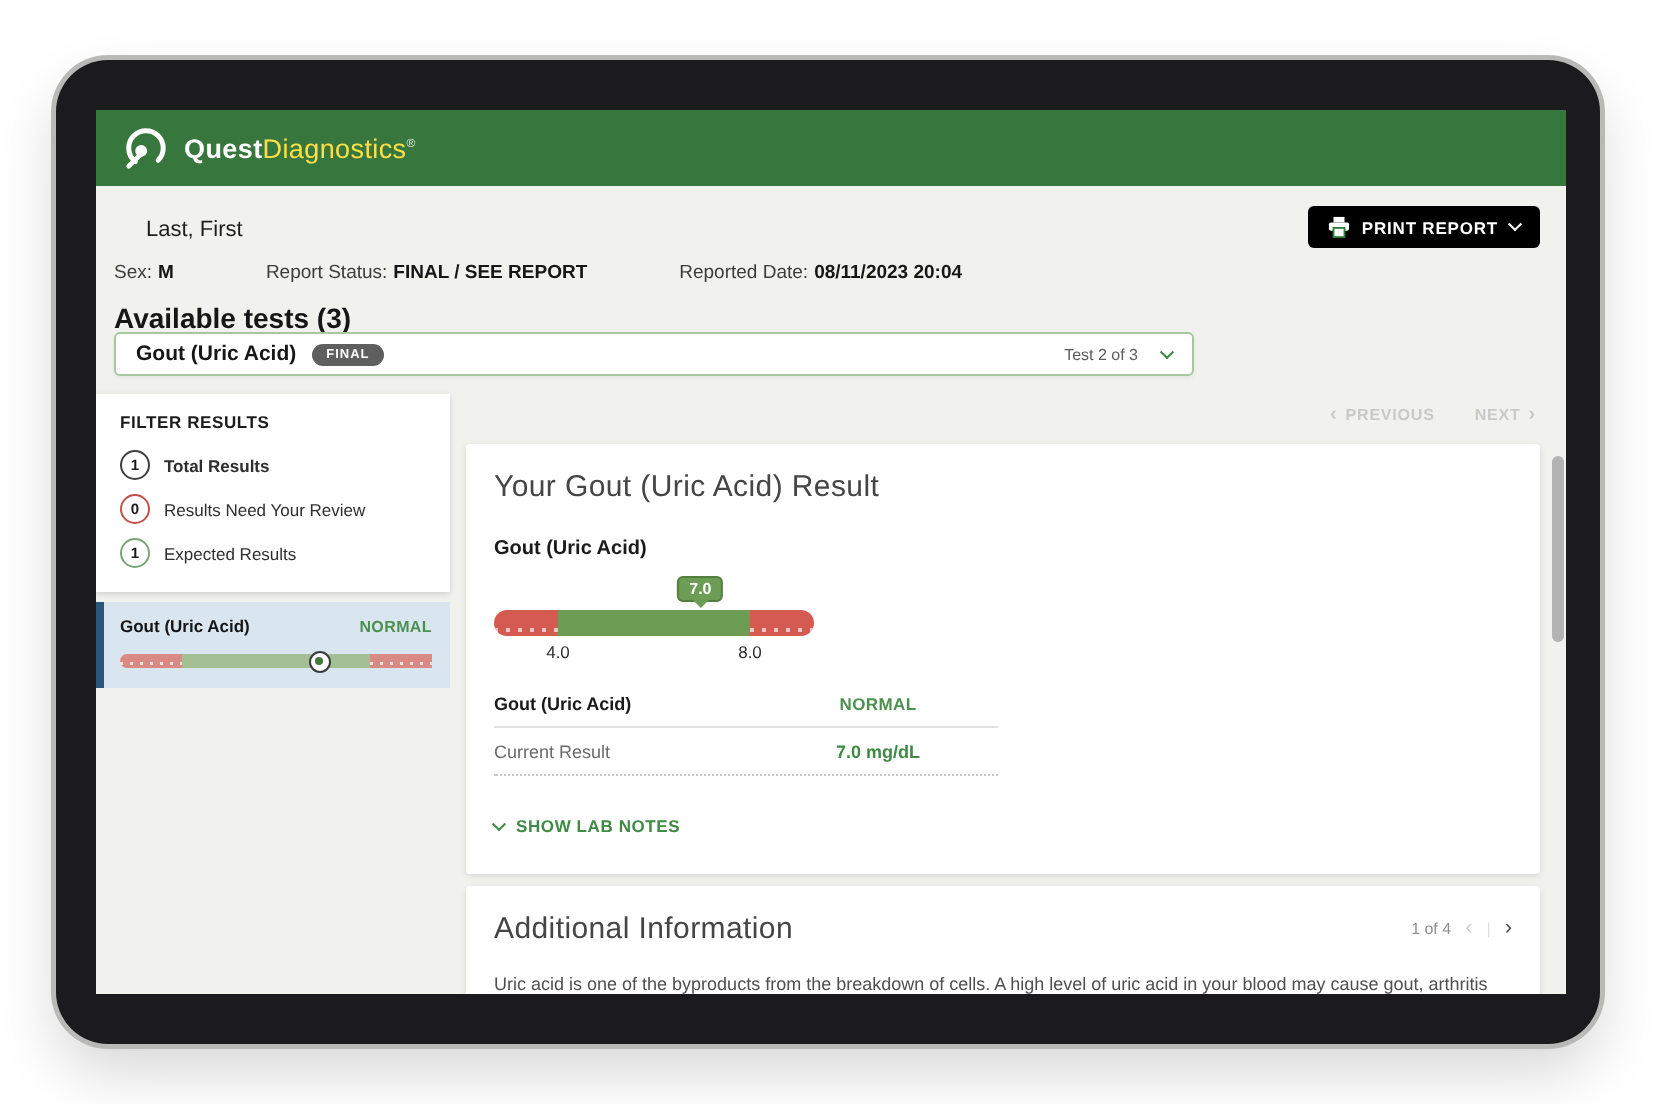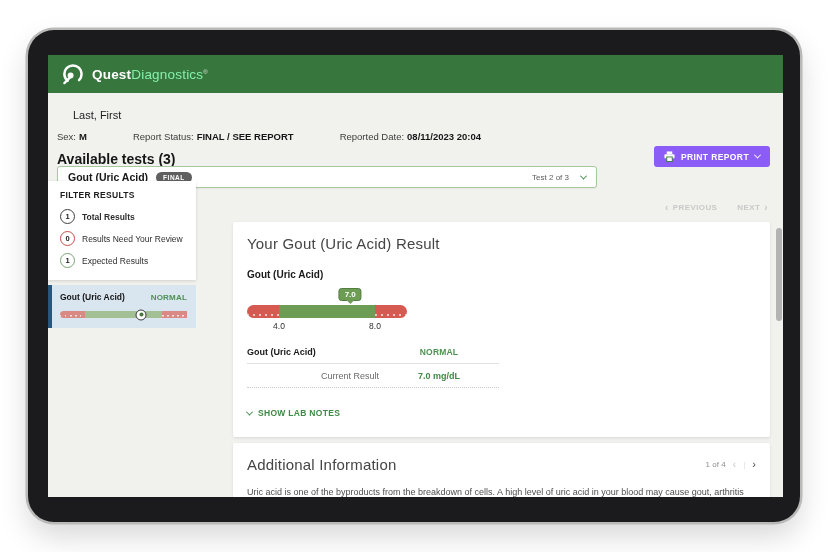--- a/index.html
+++ b/index.html
@@ -15,33 +15,33 @@
 
   .screen { position: absolute; left: 20px; top: 25px; width: 735px; height: 442px;
     background: #f1f1ee; overflow: hidden; }
 
   
   .app-header { position: absolute; left: 0; top: 0; right: 0; height: 38px;
     background: #37763c; display: flex; align-items: center; padding-left: 13px; }
   .brand { display: flex; align-items: center; gap: 8px; }
   .brand-text { color: #fff; font-size: 13.5px; letter-spacing: .2px; }
   .brand-text .b { font-weight: bold; }
-  .brand-text .l { font-weight: normal; color: #86efac; }
+  .brand-text .l { font-weight: normal; color: #fde047; }
   .brand-text sup { font-size: 6px; color: #dfeadf; }
 
   
   .patient-name { position: absolute; left: 9px; top: 54px; font-size: 11px; font-weight: normal; color: #1d1d1d; margin-left: 16px; }
   .patient-meta { position: absolute; left: 9px; top: 76px; display: flex; gap: 46px;
     font-size: 9.5px; color: #3c3c3c; }
   .patient-meta b { color: #161616; margin-left: 3px; }
 
   .print-btn { position: absolute; right: 13px; top: 48px; height: 21px;
-    background: #8b5cf6; border: none; border-radius: 3px; color: #fff;
+    background: #000000; border: none; border-radius: 3px; color: #fff;
     font-family: inherit; font-size: 8.5px; font-weight: bold; letter-spacing: .4px;
-    display: flex; align-items: center; gap: 6px; padding: 0 10px; cursor: pointer; margin-top: 43px; }
+    display: flex; align-items: center; gap: 6px; padding: 0 10px; cursor: pointer; }
 
   .avail-label { position: absolute; left: 9px; top: 96px; font-size: 14px; font-weight: bold; color: #161616; }
 
   .test-select { position: absolute; left: 9px; top: 111px; width: 540px; height: 22px;
     background: #fff; border: 1px solid #a7c79f; border-radius: 3px;
     display: flex; align-items: center; justify-content: space-between;
     padding: 0 10px; cursor: pointer; box-shadow: 0 1px 2px rgba(0,0,0,.05); }
   .ts-left { display: flex; align-items: center; gap: 8px; }
   .ts-name { font-size: 10.5px; font-weight: bold; color: #161616; }
   .final-badge { background: #5f5f5f; color: #fff; font-size: 6.5px; font-weight: bold;
@@ -50,21 +50,21 @@
   .ts-pos { font-size: 8px; color: #5c5c5c; }
 
   
   .chev { display: inline-block; width: 5px; height: 5px;
     border-right: 1.6px solid currentColor; border-bottom: 1.6px solid currentColor;
     transform: rotate(45deg) translate(-1px,-1px); }
   .chev.white { color: #fff; }
   .chev.green { color: #3f8a44; }
 
   
-  .sidebar { position: absolute; left: 0; top: 126px; width: 148px; }
+  .sidebar { position: absolute; left: 0; top: 142px; width: 177px; }
   .filter-panel { background: #fff; padding: 9px 10px 5px 12px; box-shadow: 0 1px 3px rgba(0,0,0,.14); }
   .fp-title { font-size: 8.5px; font-weight: bold; color: #1c1c1c; letter-spacing: .3px; margin-bottom: 9px; }
   .fp-item { display: flex; align-items: center; gap: 7px; margin-bottom: 7px; cursor: pointer; }
   .fp-circle { width: 15px; height: 15px; border-radius: 50%; border: 1.5px solid #3f3f3f;
     display: inline-flex; align-items: center; justify-content: center;
     font-size: 7.5px; font-weight: bold; color: #1c1c1c; flex: none; background: #fff; }
   .fp-circle.c-red { border-color: #c4504a; }
   .fp-circle.c-green { border-color: #7aa578; }
   .fp-label { font-size: 8.5px; color: #2e2e2e; }
   .fp-label.strong { font-weight: bold; }
@@ -120,21 +120,21 @@
     background-size: 100% 2px; background-repeat: no-repeat; background-position: 0 9px; }
   .g-green { flex: 0 0 60%; background: #6d9c55; }
   .g-tick { position: absolute; top: 33px; font-size: 8.5px; color: #2e2e2e; transform: translateX(-50%); }
   .t-low { left: 20%; }
   .t-high { left: 80%; }
 
   
   .rtable { width: 252px; margin-top: 6px; }
   .rrow { display: flex; align-items: center; justify-content: space-between; padding: 6.5px 0; }
   .rrow.rhead { border-bottom: 1px solid #e2e2e2; }
-  .rrow.dotted { border-bottom: 1px dotted #c9c9c9; justify-content: flex-end; }
+  .rrow.dotted { border-bottom: 1px dotted #c9c9c9; }
   .rlabel { font-size: 9px; color: #6a6a6a; }
   .rlabel.strong { font-weight: bold; color: #1a1a1a; }
   .rvalue { width: 120px; text-align: center; font-size: 9px; color: #5f5f5f; }
   .rvalue.status { font-size: 8.5px; font-weight: bold; color: #4d9150; letter-spacing: .2px; }
   .rvalue.green { color: #3f8a44; font-weight: bold; }
 
   .lab-notes { margin-top: 20px; display: flex; align-items: center; gap: 6px;
     color: #3f8a44; font-size: 8.5px; font-weight: bold; letter-spacing: .3px; cursor: pointer; }
 
   

